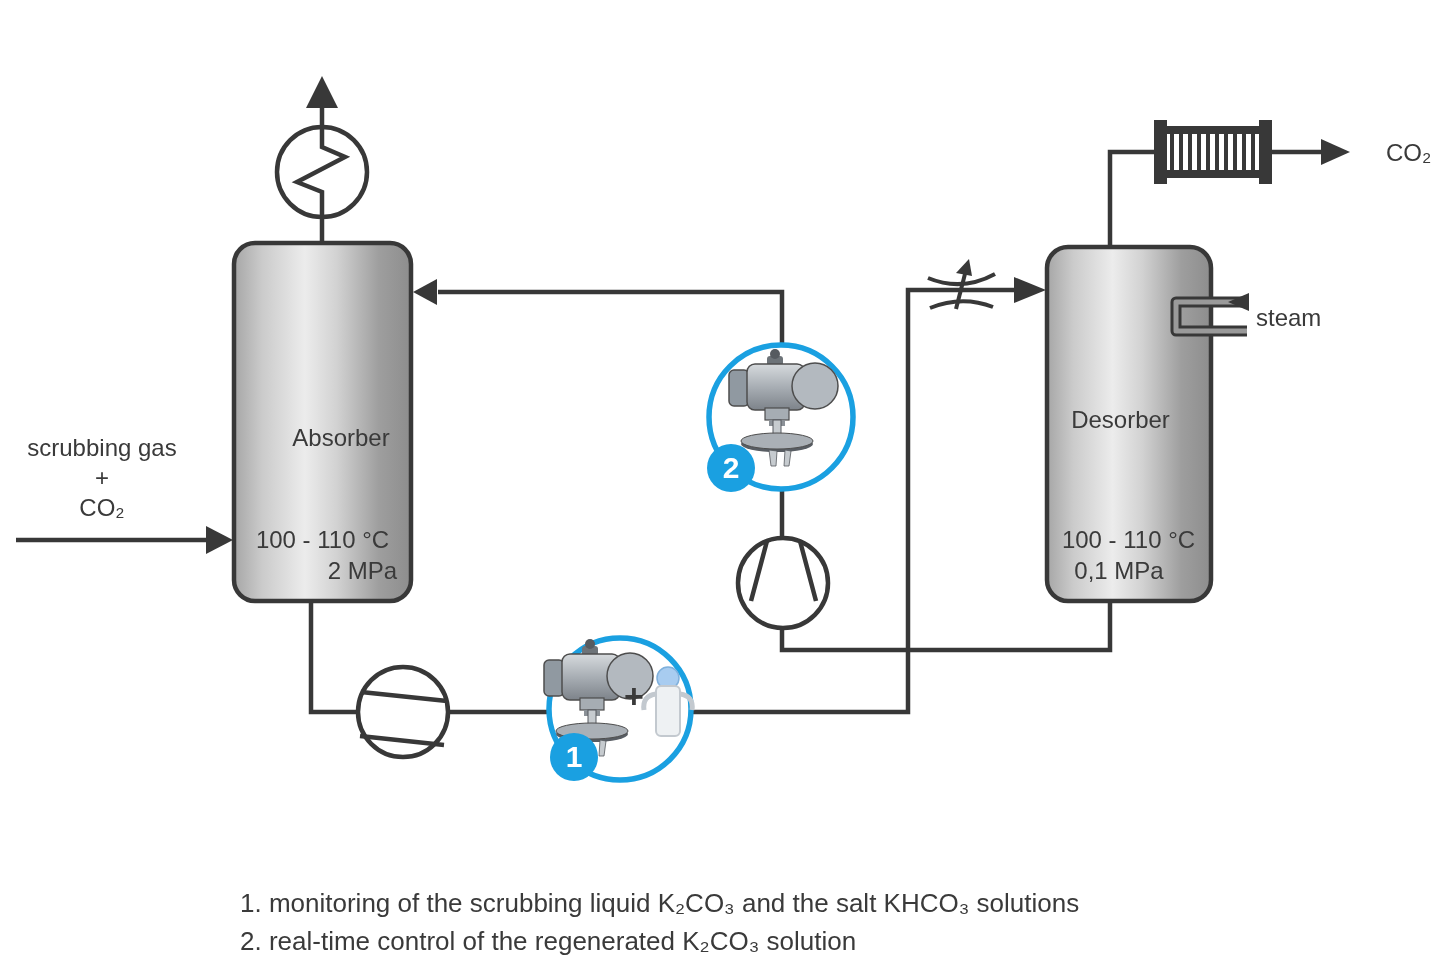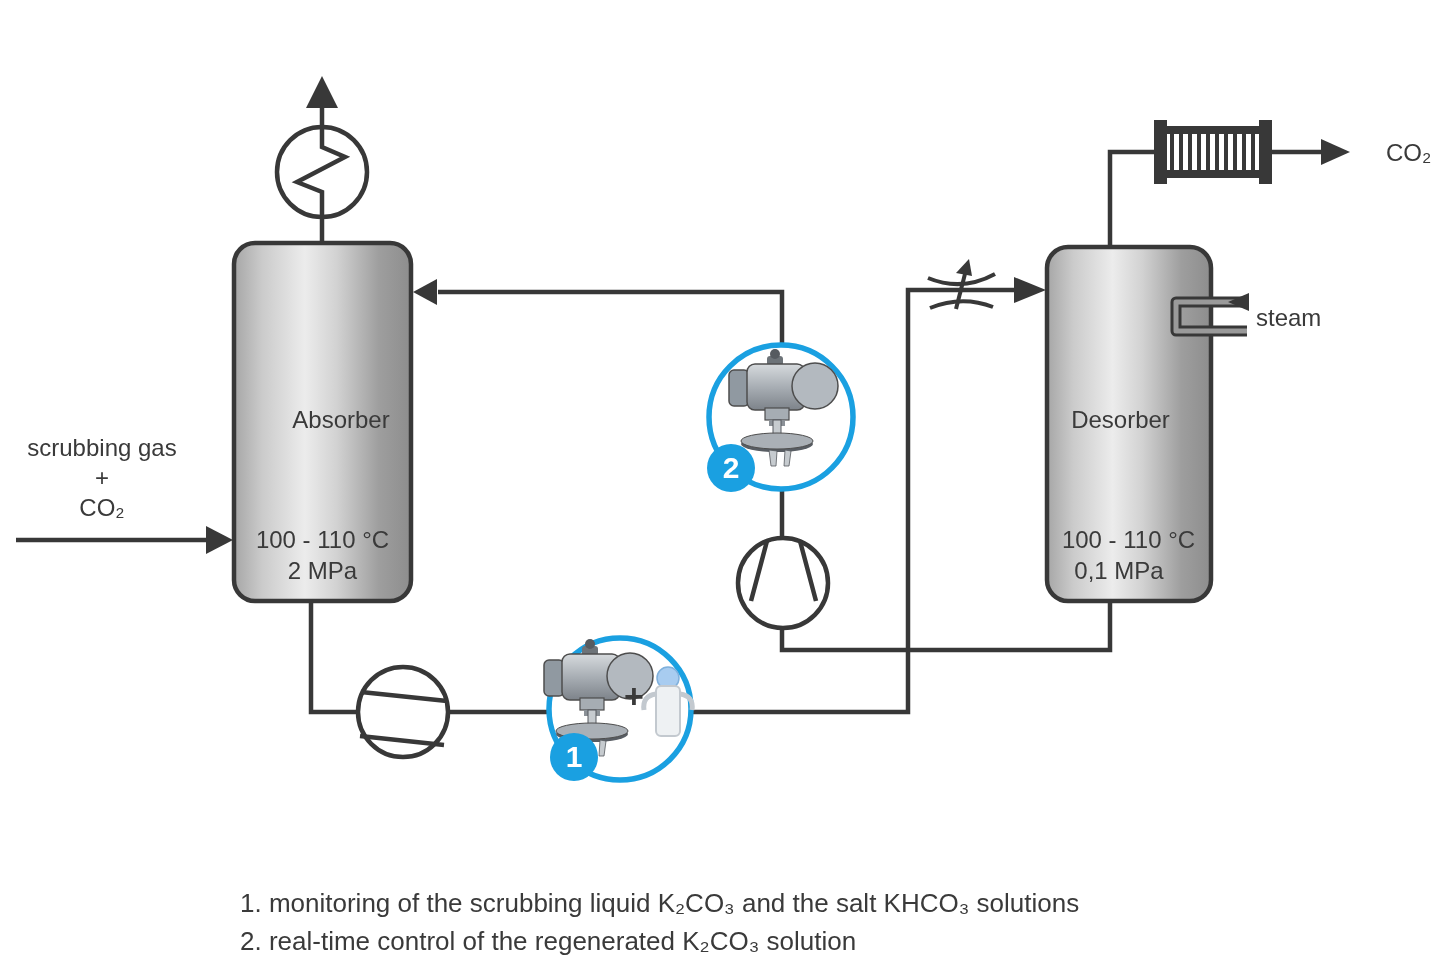--- a/index.html
+++ b/index.html
@@ -157,23 +157,23 @@
 
   <div class="lbl lbl-center" style="left:8px;top:433px;width:188px;">
     <div>scrubbing gas</div>
     <div>+</div>
     <div>CO₂</div>
   </div>
 
   <div class="lbl" style="left:1256px;top:303px;">steam</div>
   <div class="lbl" style="left:1386px;top:138px;">CO₂</div>
 
-  <div class="vlabel" style="left:232px;top:406px;width:218px;">Absorber</div>
+  <div class="vlabel" style="left:232px;top:424px;width:218px;">Absorber</div>
   <div class="vlabel" style="left:232px;top:526px;width:181px;">100 - 110 °C</div>
-  <div class="vlabel" style="left:232px;top:557px;width:181px;">2 MPa</div>
+  <div class="vlabel" style="left:232px;top:557px;width:181px;padding-left:40px;">2 MPa</div>
 
   <div class="vlabel" style="left:1045px;top:406px;width:151px;">Desorber</div>
   <div class="vlabel" style="left:1045px;top:526px;width:167px;">100 - 110 °C</div>
   <div class="vlabel" style="left:1045px;top:557px;width:148px;">0,1 MPa</div>
 
   <div class="plus" style="left:624px;top:677px;">+</div>
   <div class="badge" style="left:550px;top:733px;">1</div>
   <div class="badge" style="left:707px;top:444px;">2</div>
 
   <div class="notes">

